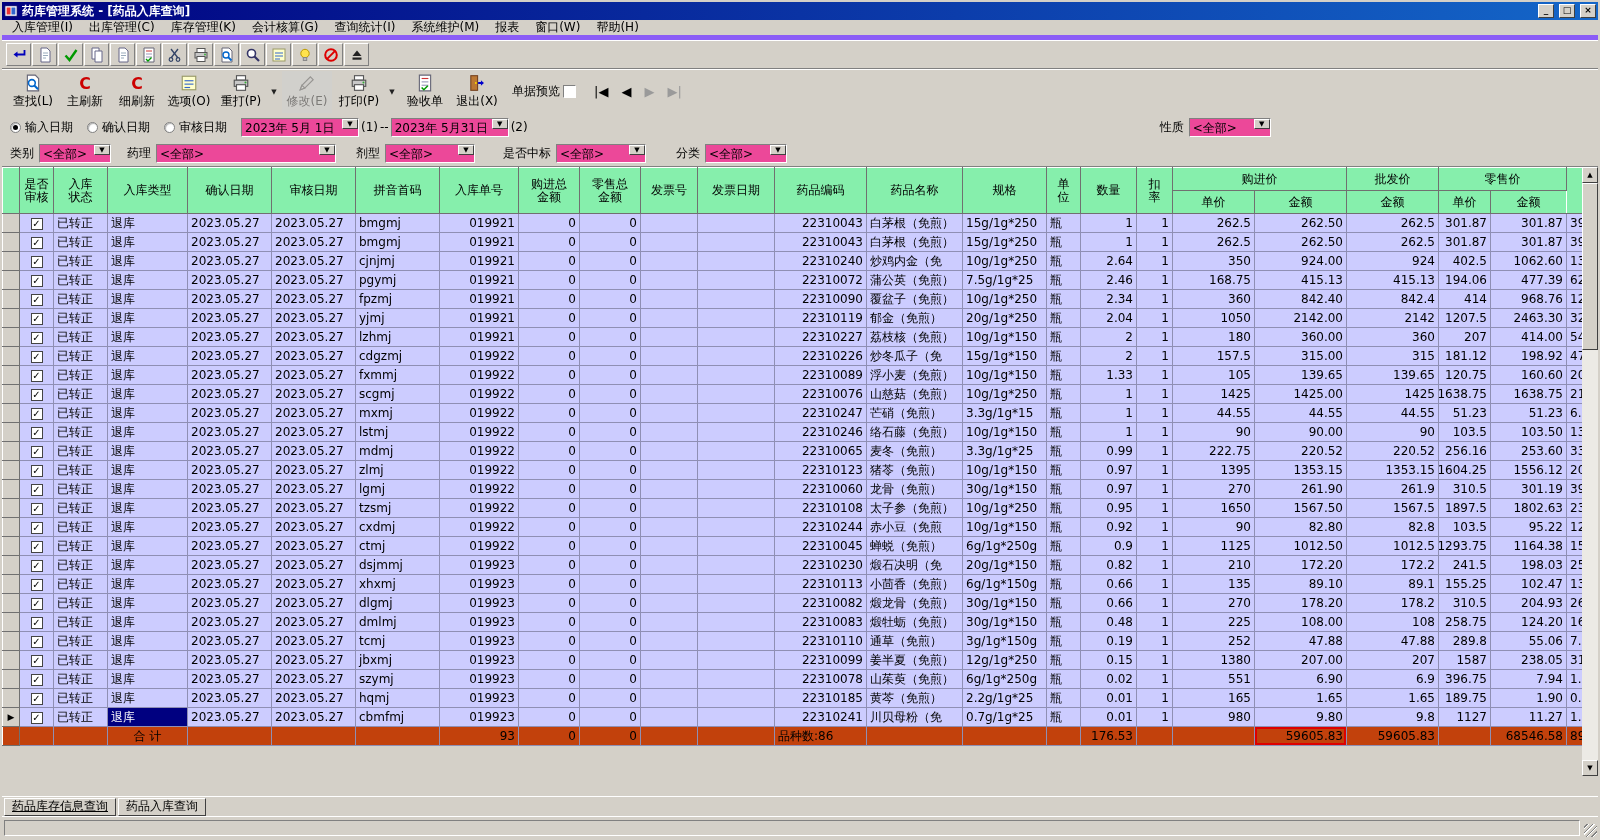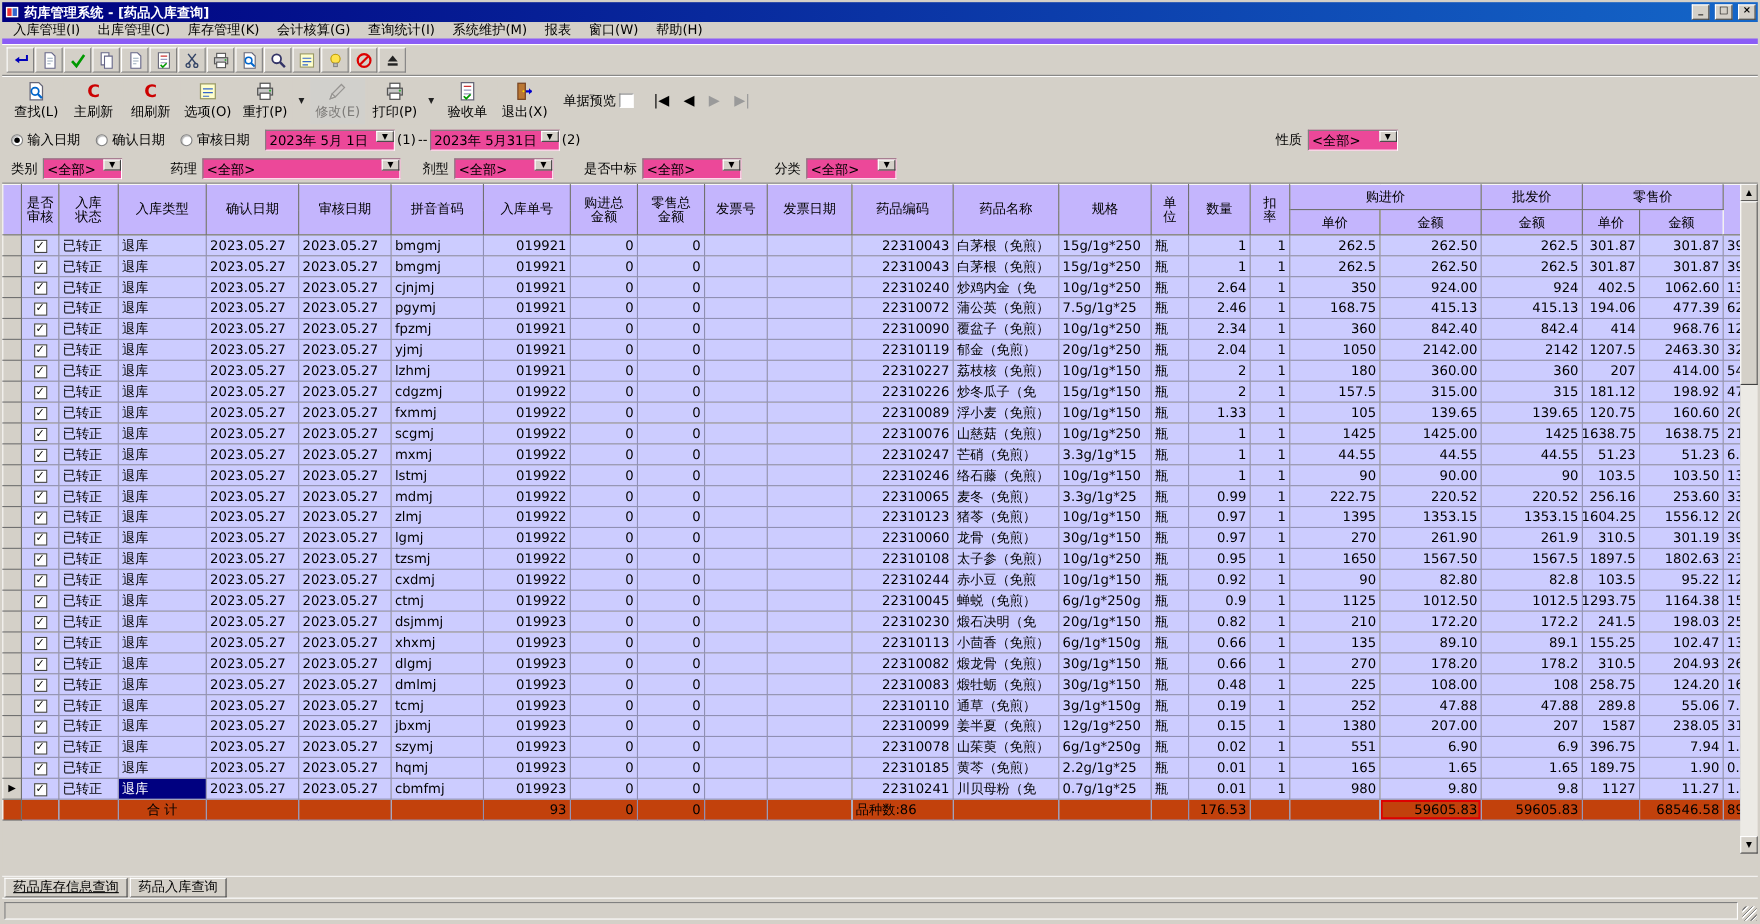--- a/index.html
+++ b/index.html
@@ -56,21 +56,21 @@
     display:flex;align-items:flex-start;}
   .combo .val{flex:1;padding:1px 3px;white-space:nowrap;overflow:hidden;}
   .combo .cbtn{width:16px;background:#d4d0c8;border:1px solid;border-color:#fff #404040 #404040 #fff;
     font-size:7px;display:flex;align-items:center;justify-content:center;}
   .flabel{margin:0 5px 0 0;white-space:nowrap;}
   .tagnum{margin:0 2px;}
 
   
   .gridarea{position:relative;flex:1 1 auto;background:#d4d0c8;overflow:hidden;border-top:1px solid #808080;}
   table{border-collapse:collapse;table-layout:fixed;width:1580px;}
-  th{background:#c4b5fd;border:1px solid;border-color:#fff #707070 #707070 #fff;font-weight:normal;
+  th{background:#86efac;border:1px solid;border-color:#fff #707070 #707070 #fff;font-weight:normal;
     font-size:12px;white-space:pre-line;line-height:13px;height:23px;padding:0 1px;text-align:center;overflow:hidden;}
   td{border:1px solid #8f8fb4;background:#ccccff;font-size:12px;padding:0 3px;white-space:nowrap;
     overflow:hidden;height:19px;line-height:18px;}
   td.ind{background:#d4d0c8;border:1px solid;border-color:#fff #707070 #707070 #fff;padding:0;
     text-align:center;font-size:9px;line-height:18px;color:#000;}
   td.cbcell{text-align:center;padding:0;}
   .cb{display:inline-block;width:12px;height:12px;background:#fff;border:1px solid #444;
     font-size:10px;line-height:10px;text-align:center;vertical-align:middle;font-weight:bold;}
   td.l{text-align:left;}
   td.r{text-align:right;direction:rtl;}
@@ -390,21 +390,21 @@
     <span class="cbtn">▼</span>
   </div>
 </div>
 
 <div class="filterrow">
   <span class="flabel">类别</span>
   <div class="combo" style="width:72px">
     <span class="val">&lt;全部&gt;</span>
     <span class="cbtn">▼</span>
   </div>
-  <span class="flabel" style="margin-left:44px">药理</span>
+  <span class="flabel" style="margin-left:16px">药理</span>
   <div class="combo" style="width:180px">
     <span class="val">&lt;全部&gt;</span>
     <span class="cbtn">▼</span>
   </div>
   <span class="flabel" style="margin-left:20px">剂型</span>
   <div class="combo" style="width:90px">
     <span class="val">&lt;全部&gt;</span>
     <span class="cbtn">▼</span>
   </div>
   <span class="flabel" style="margin-left:28px">是否中标</span>

